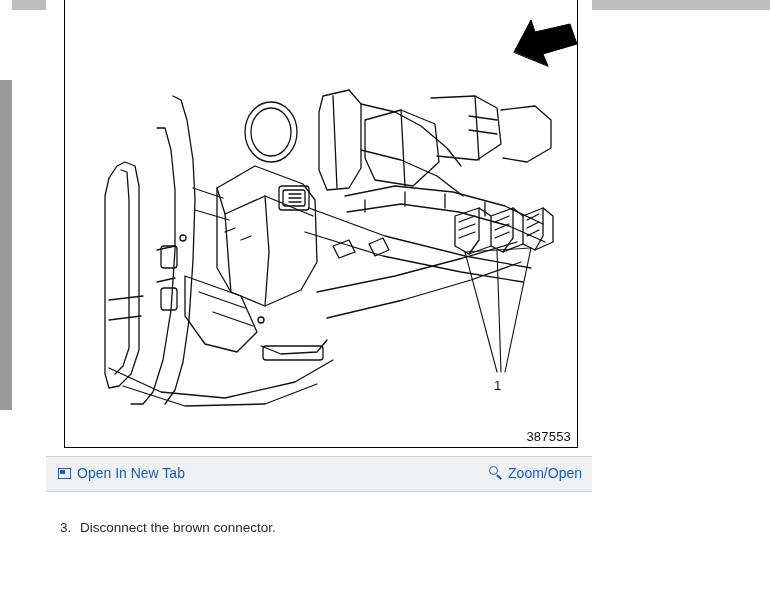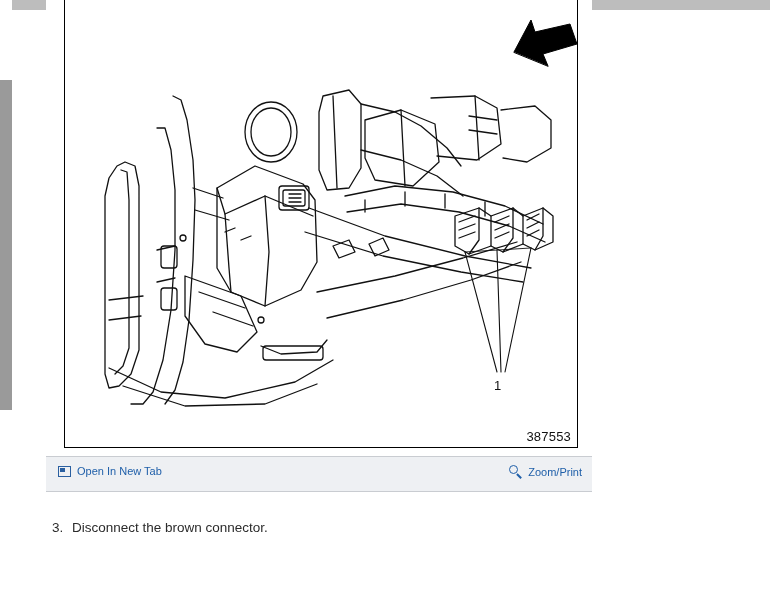--- a/index.html
+++ b/index.html
@@ -141,21 +141,21 @@
   .fig-toolbar .tb-right {
     position: absolute;
     right: 10px;
     top: 8px;
     display: flex;
     align-items: center;
     gap: 5px;
   }
   .tb-link {
     color: #1f5fa9;
-    font-size: 11px;
+    font-size: 14px;
     text-decoration: none;
     cursor: pointer;
   }
 
   .icon-newtab {
     display: inline-block;
     width: 13px;
     height: 12px;
     position: relative;
   }
@@ -203,20 +203,21 @@
     left: 6px;
     top: 517px;
     width: 540px;
     font-size: 13.5px;
     color: #2b2b2b;
     line-height: 21px;
   }
   .step-line {
     white-space: nowrap;
     padding-left: 0;
+    margin-left: 8px;
   }
   .step-num {
     display: inline-block;
     width: 20px;
     text-align: left;
   }
   .inline-link {
     color: #1f5fa9;
     text-decoration: none;
     cursor: pointer;
@@ -333,21 +334,21 @@
           <i class="outer"></i>
             <i class="inner"></i>
         </span>
         <a class="tb-link">Open In New Tab</a>
       </div>
       <div class="tb-right">
         <span class="icon-zoom">
           <span class="lens"></span>
             <span class="handle"></span>
         </span>
-        <a class="tb-link">Zoom/Print</a>
+        <a class="tb-link">Zoom/Open</a>
       </div>
     </div>
   </div>
 
   <div class="steps">
     <div class="step-line">
       <span class="step-num">3.</span><span>Disconnect the brown connector.</span>
     </div>
   </div>
 

